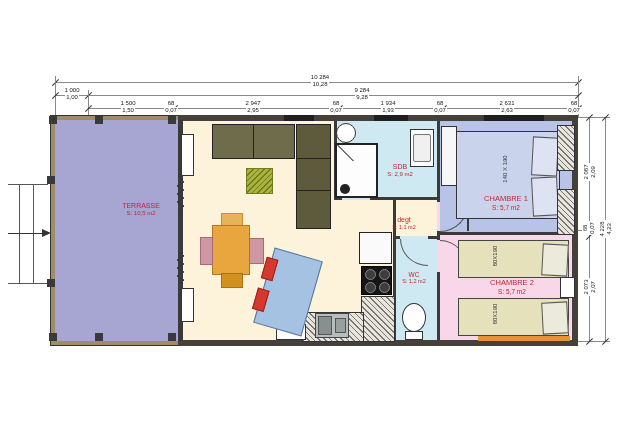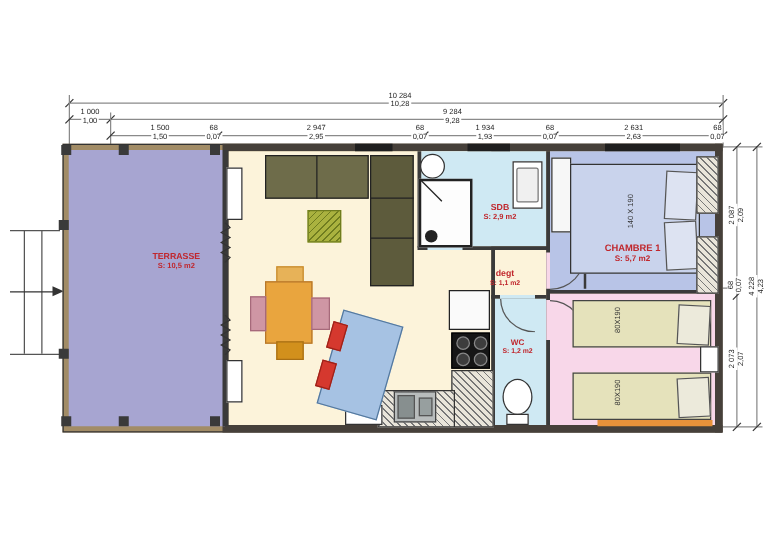--- a/index.html
+++ b/index.html
@@ -13,21 +13,21 @@
   .dlab{position:absolute;font-size:6px;line-height:7px;text-align:center;color:#222;}
   .dlab div{display:table;margin:0 auto;padding:0 1px;background:#fff;}
   .rot{transform:rotate(-90deg);transform-origin:center;}
   
   .room{position:absolute;}
   .wall{position:absolute;background:#3a3a3a;}
   .hatch{position:absolute;border:1px solid #333;background-color:#e9e5da;
          background-image:repeating-linear-gradient(45deg,#777 0,#777 1px,transparent 1px,transparent 4px);}
   .post{position:absolute;width:8px;height:8px;background:#3a3a3a;}
   .arc{position:absolute;border:0 solid #555;}
-  .rlbl{position:absolute;color:#c0272d;font-weight:bold;text-align:center;line-height:1.15;}
+  .rlbl{position:absolute;color:#c0272d;font-weight:normal;text-align:center;line-height:1.15;}
   .vtext{position:absolute;font-size:6px;color:#333;white-space:nowrap;text-align:center;
          transform:rotate(-90deg);transform-origin:center;}
   .furn{position:absolute;box-sizing:border-box;}
   .pillow{position:absolute;background:#eceadb;border:1px solid #555;}
   .burner{position:absolute;width:9px;height:9px;border-radius:50%;background:#3d3d3d;border:1px solid #888;}
 </style>
 </head>
 <body>
 
 <div class="stage">
@@ -265,14 +265,18 @@
     <div style="font-size:5.5px;">S: 1,1 m2</div>
   </div>
   <div class="rlbl" style="left:394px;top:271px;width:40px;">
     <div style="font-size:6.5px;">WC</div>
     <div style="font-size:5.5px;">S: 1,2 m2</div>
   </div>
   <div class="rlbl" style="left:462px;top:195px;width:88px;">
     <div style="font-size:7.5px;">CHAMBRE 1</div>
     <div style="font-size:6.5px;">S: 5,7 m2</div>
   </div>
+  <div class="rlbl" style="left:468px;top:279px;width:88px;">
+    <div style="font-size:7.5px;">CHAMBRE 2</div>
+    <div style="font-size:6.5px;">S: 5,7 m2</div>
+  </div>
 
 </div>
 
 </body></html>

